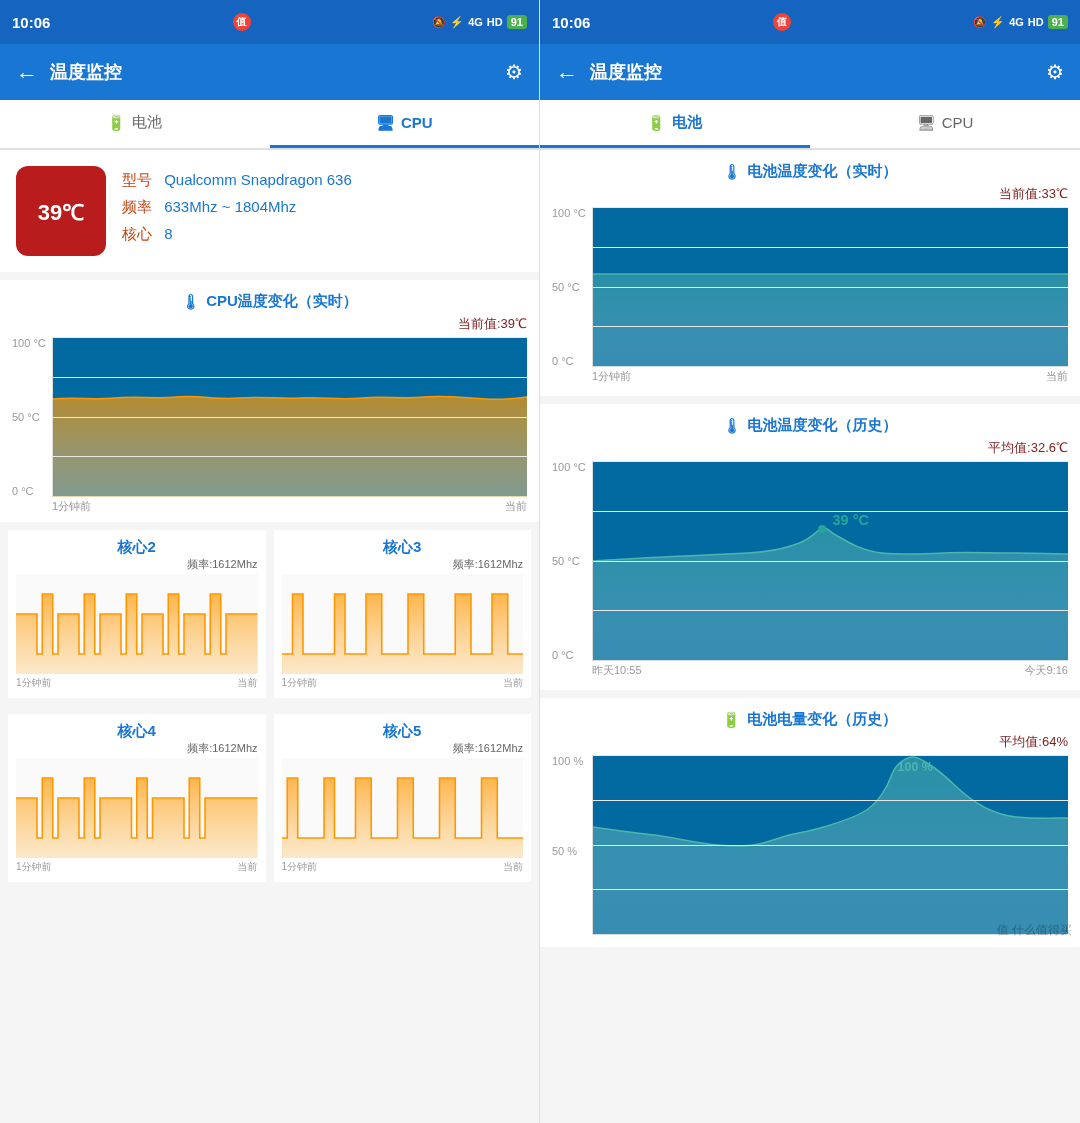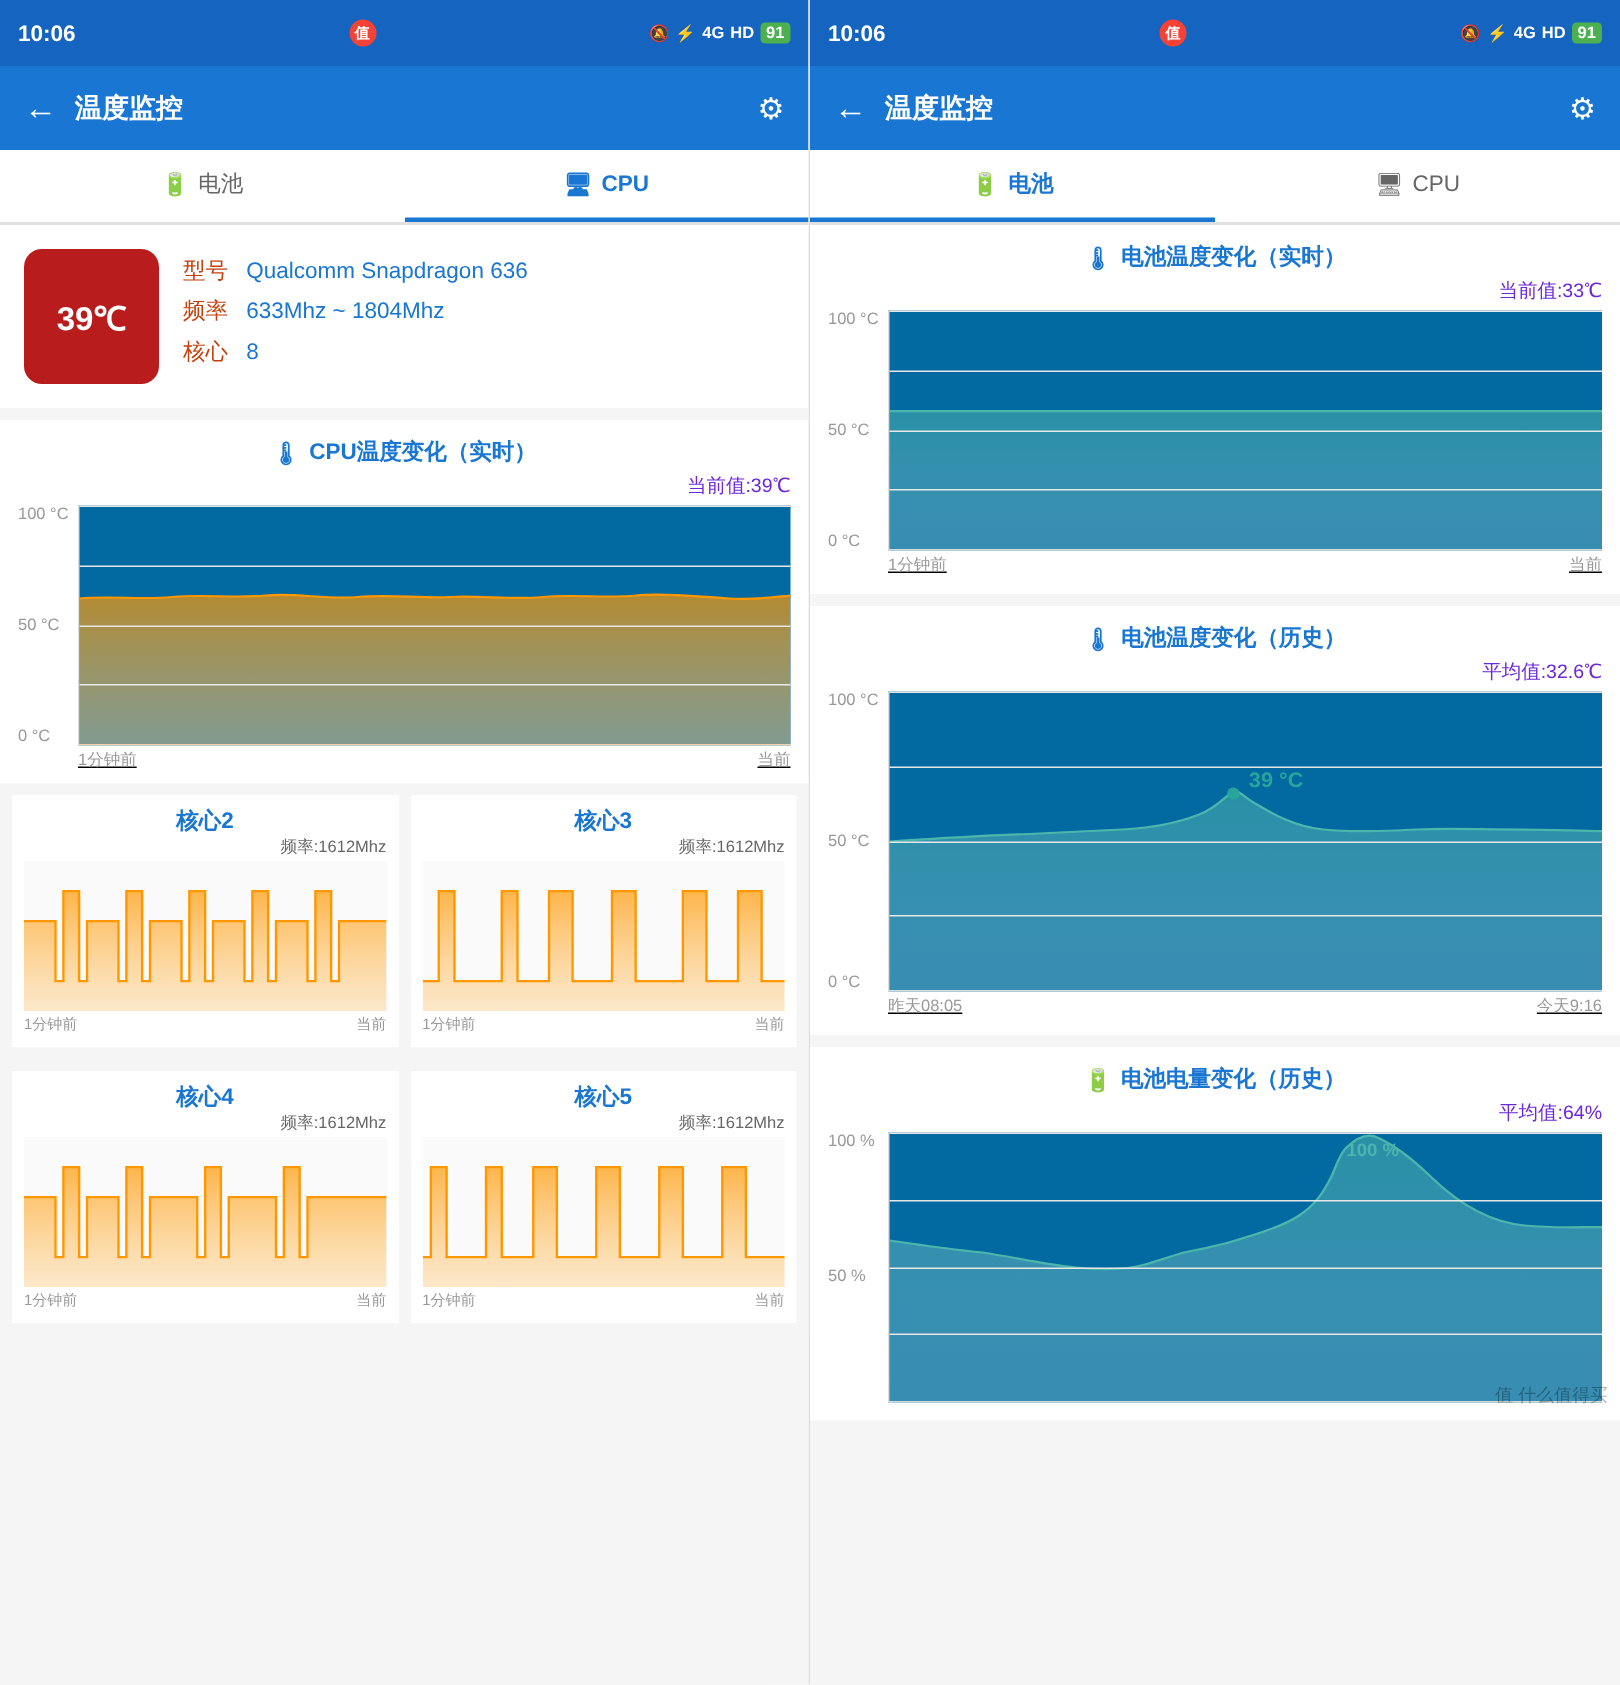--- a/index.html
+++ b/index.html
@@ -131,42 +131,41 @@
       font-weight: bold;
       margin-bottom: 4px;
       display: flex;
       align-items: center;
       justify-content: center;
       gap: 6px;
     }
     .chart-current {
       text-align: right;
       font-size: 13px;
-      color: #6d28d9;
+      color: #7f1d1d;
       margin-bottom: 4px;
     }
     .chart-area {
       position: relative;
       height: 160px;
       background: #0369a1;
       border-left: 1px solid #ddd;
       border-bottom: 1px solid #ddd;
     }
     .chart-x-labels {
       display: flex;
       justify-content: space-between;
       font-size: 11px;
       color: #999;
       margin-top: 2px;
       padding: 0 0;
     }
     .chart-wrapper {
       position: relative;
       margin-left: 40px;
-      text-decoration: underline;
     }
 
     
     .mini-charts-row {
       display: flex;
       gap: 8px;
       padding: 8px;
       background: #f5f5f5;
     }
     .mini-chart-card {
@@ -520,21 +519,21 @@
           </defs>
 
           <path d="M0,100 C30,98 60,96 90,95 C110,94 130,93 150,92 C170,91 185,88 200,82 C210,78 215,72 220,68 C225,64 228,70 235,74 C245,80 260,90 280,92 C300,94 320,93 340,92 C360,91 380,92 410,92 C430,92 445,93 460,93 L460,200 L0,200 Z" fill="url(#mintGrad2)"></path>
           <path d="M0,100 C30,98 60,96 90,95 C110,94 130,93 150,92 C170,91 185,88 200,82 C210,78 215,72 220,68 C225,64 228,70 235,74 C245,80 260,90 280,92 C300,94 320,93 340,92 C360,91 380,92 410,92 C430,92 445,93 460,93" fill="none" stroke="#4db6ac" stroke-width="1.5"></path>
 
           <circle cx="222" cy="68" r="4" fill="#26a69a"></circle>
           <text x="232" y="64" font-size="14" fill="#26a69a" font-weight="bold">39 °C</text>
         </svg>
       </div>
       <div class="chart-x-labels">
-        <span>昨天08:05</span>
+        <span>昨天10:55</span>
         <span>今天9:16</span>
       </div>
     </div>
   </div>
 
   <div class="battery-chart-card" style="flex-shrink:0;position:relative;">
     <div class="chart-title">
       <span>🔋</span>
       <span>电池电量变化（历史）</span>
     </div>

